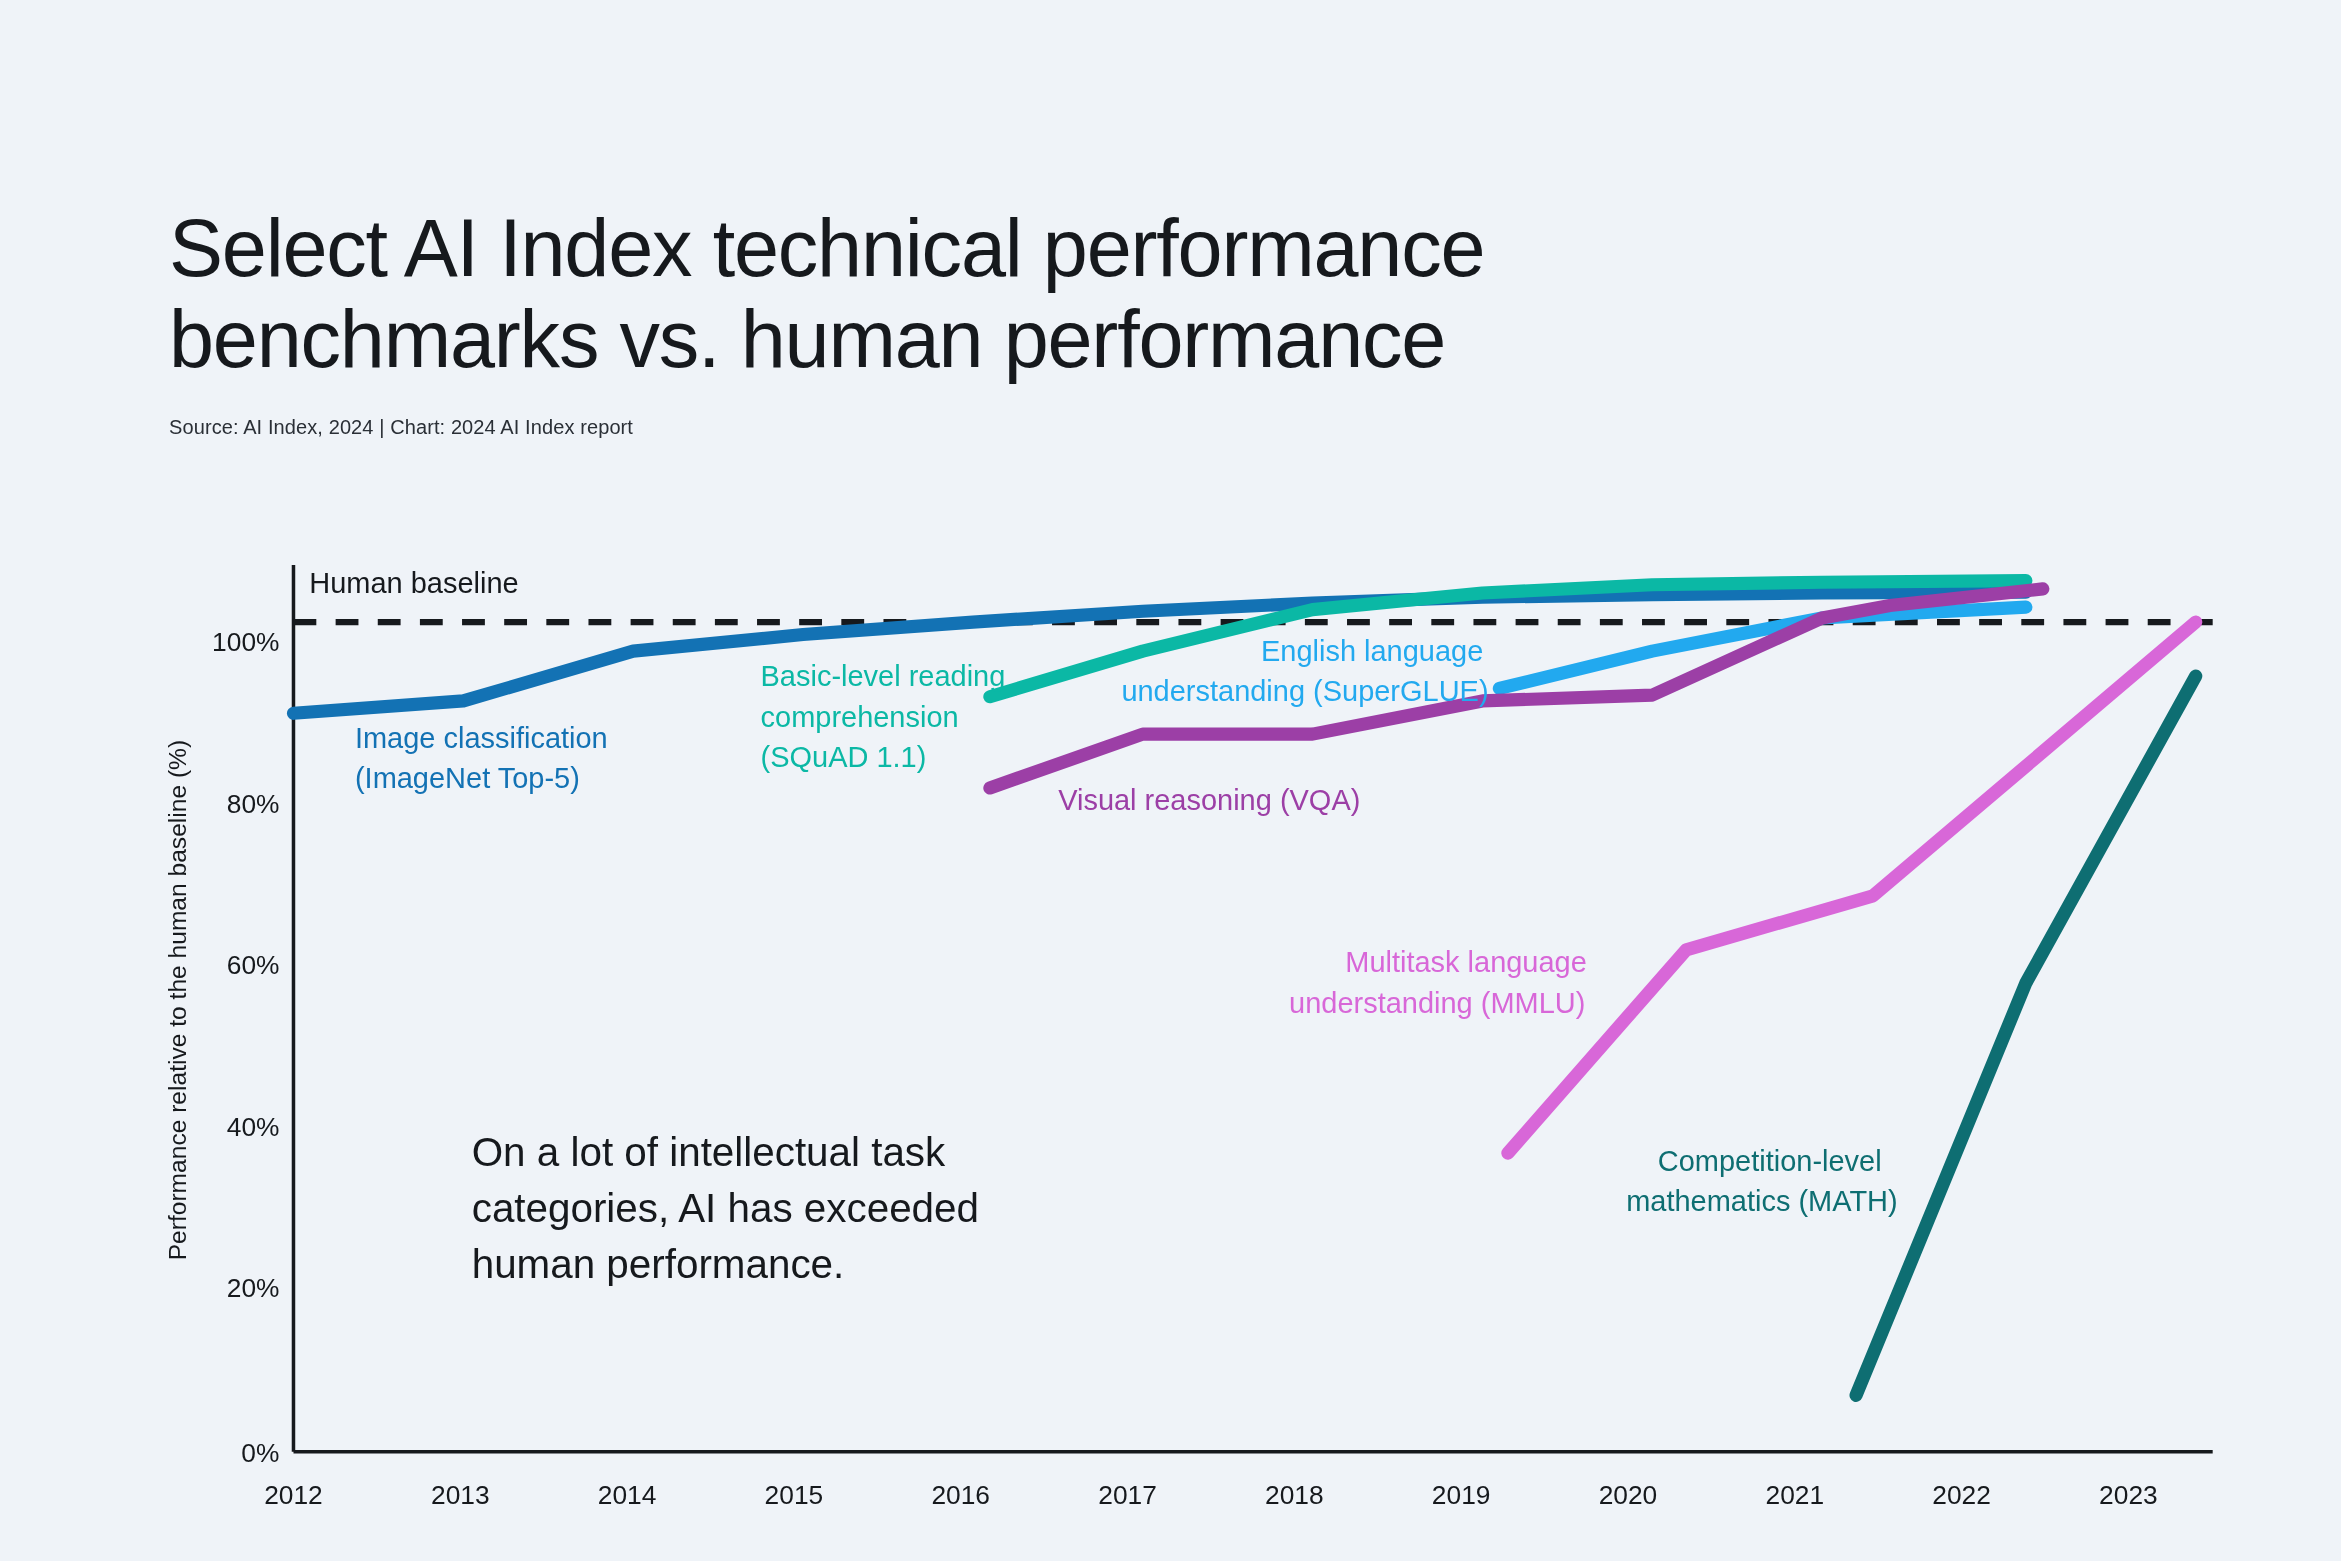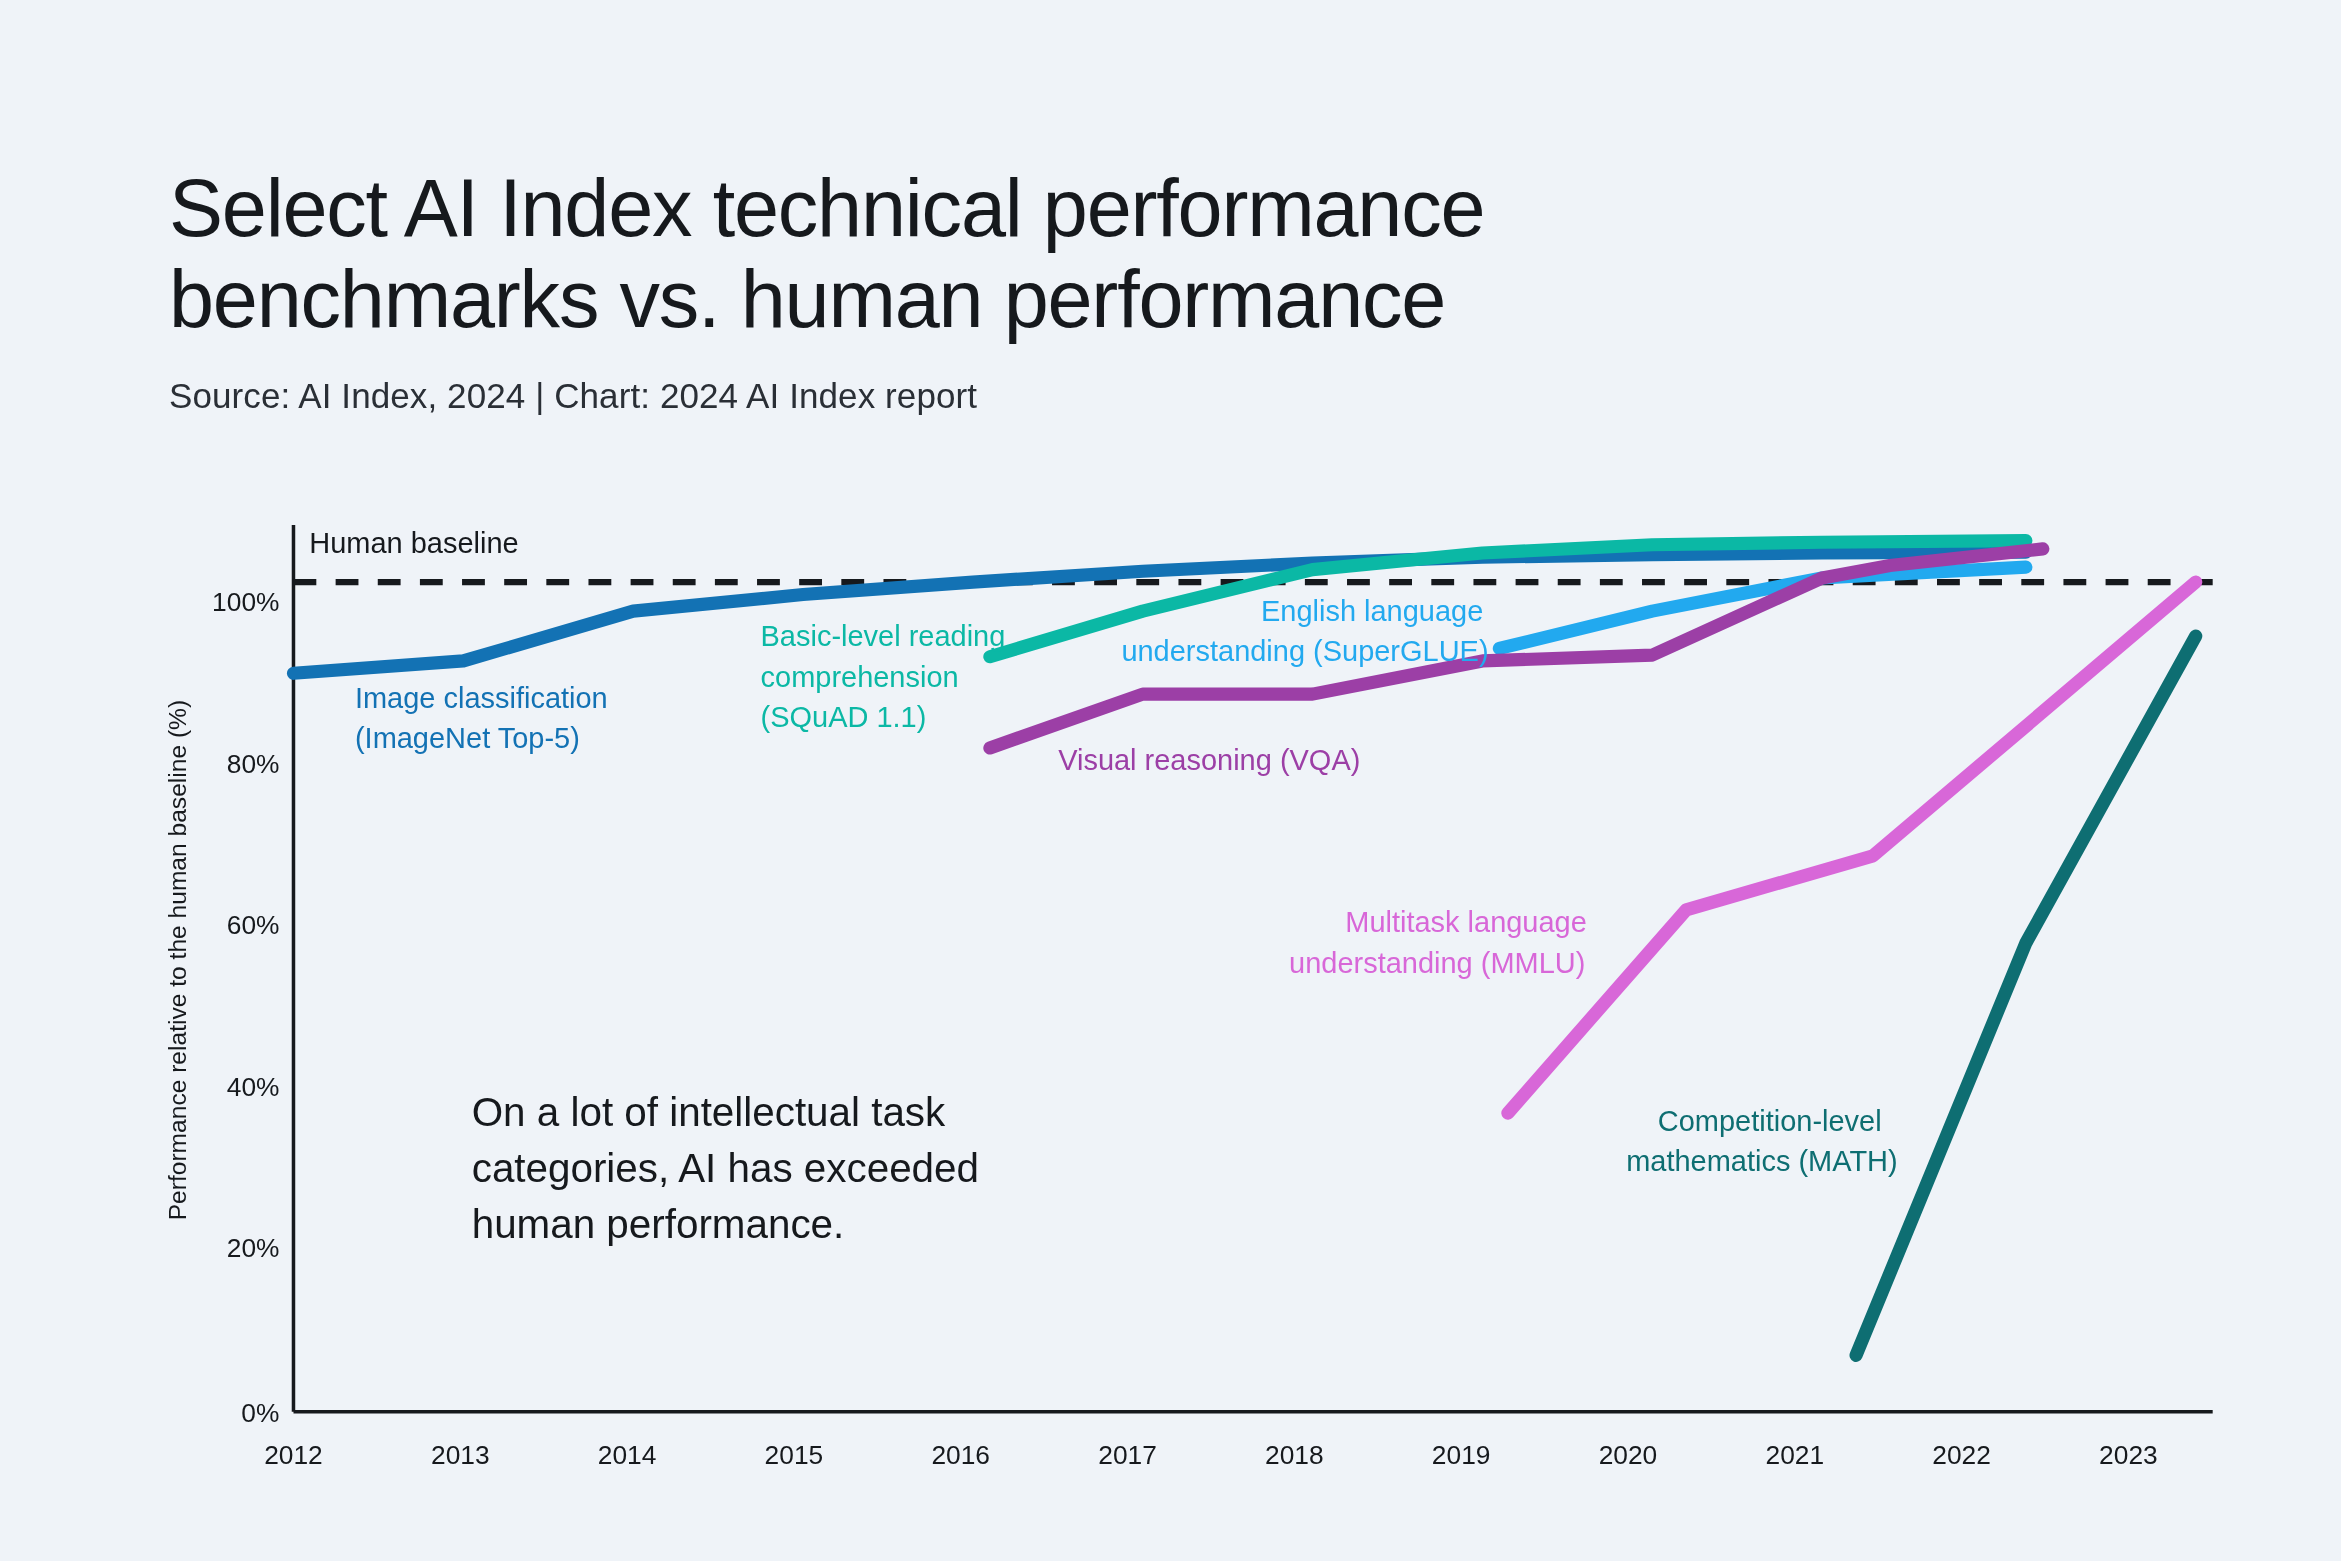--- a/index.html
+++ b/index.html
@@ -12,40 +12,41 @@
     height: 1561px;
     font-family: "Liberation Sans", sans-serif;
     color: #1b1f23;
     overflow: hidden;
     position: relative;
   }
   .page {
     position: absolute;
     inset: 0;
     background: #eff3f8;
+    margin-top: 40px;
   }
   .header {
     position: absolute;
     left: 169px;
     top: 163px;
     width: 1932px;
   }
   .chart-title {
     font-size: 81px;
     line-height: 1.12;
     font-weight: 400;
     letter-spacing: -1.2px;
     color: #16191d;
     margin: 0;
     white-space: pre-line;
   }
   .chart-source {
     margin: 0;
     margin-top: 32px;
-    font-size: 35px;
+    font-size: 20px;
     letter-spacing: 0.1px;
     color: #2a2f36;
   }
   .plot-wrap {
     position: absolute;
     left: 0;
     top: 0;
     width: 2342px;
     height: 1561px;
   }

